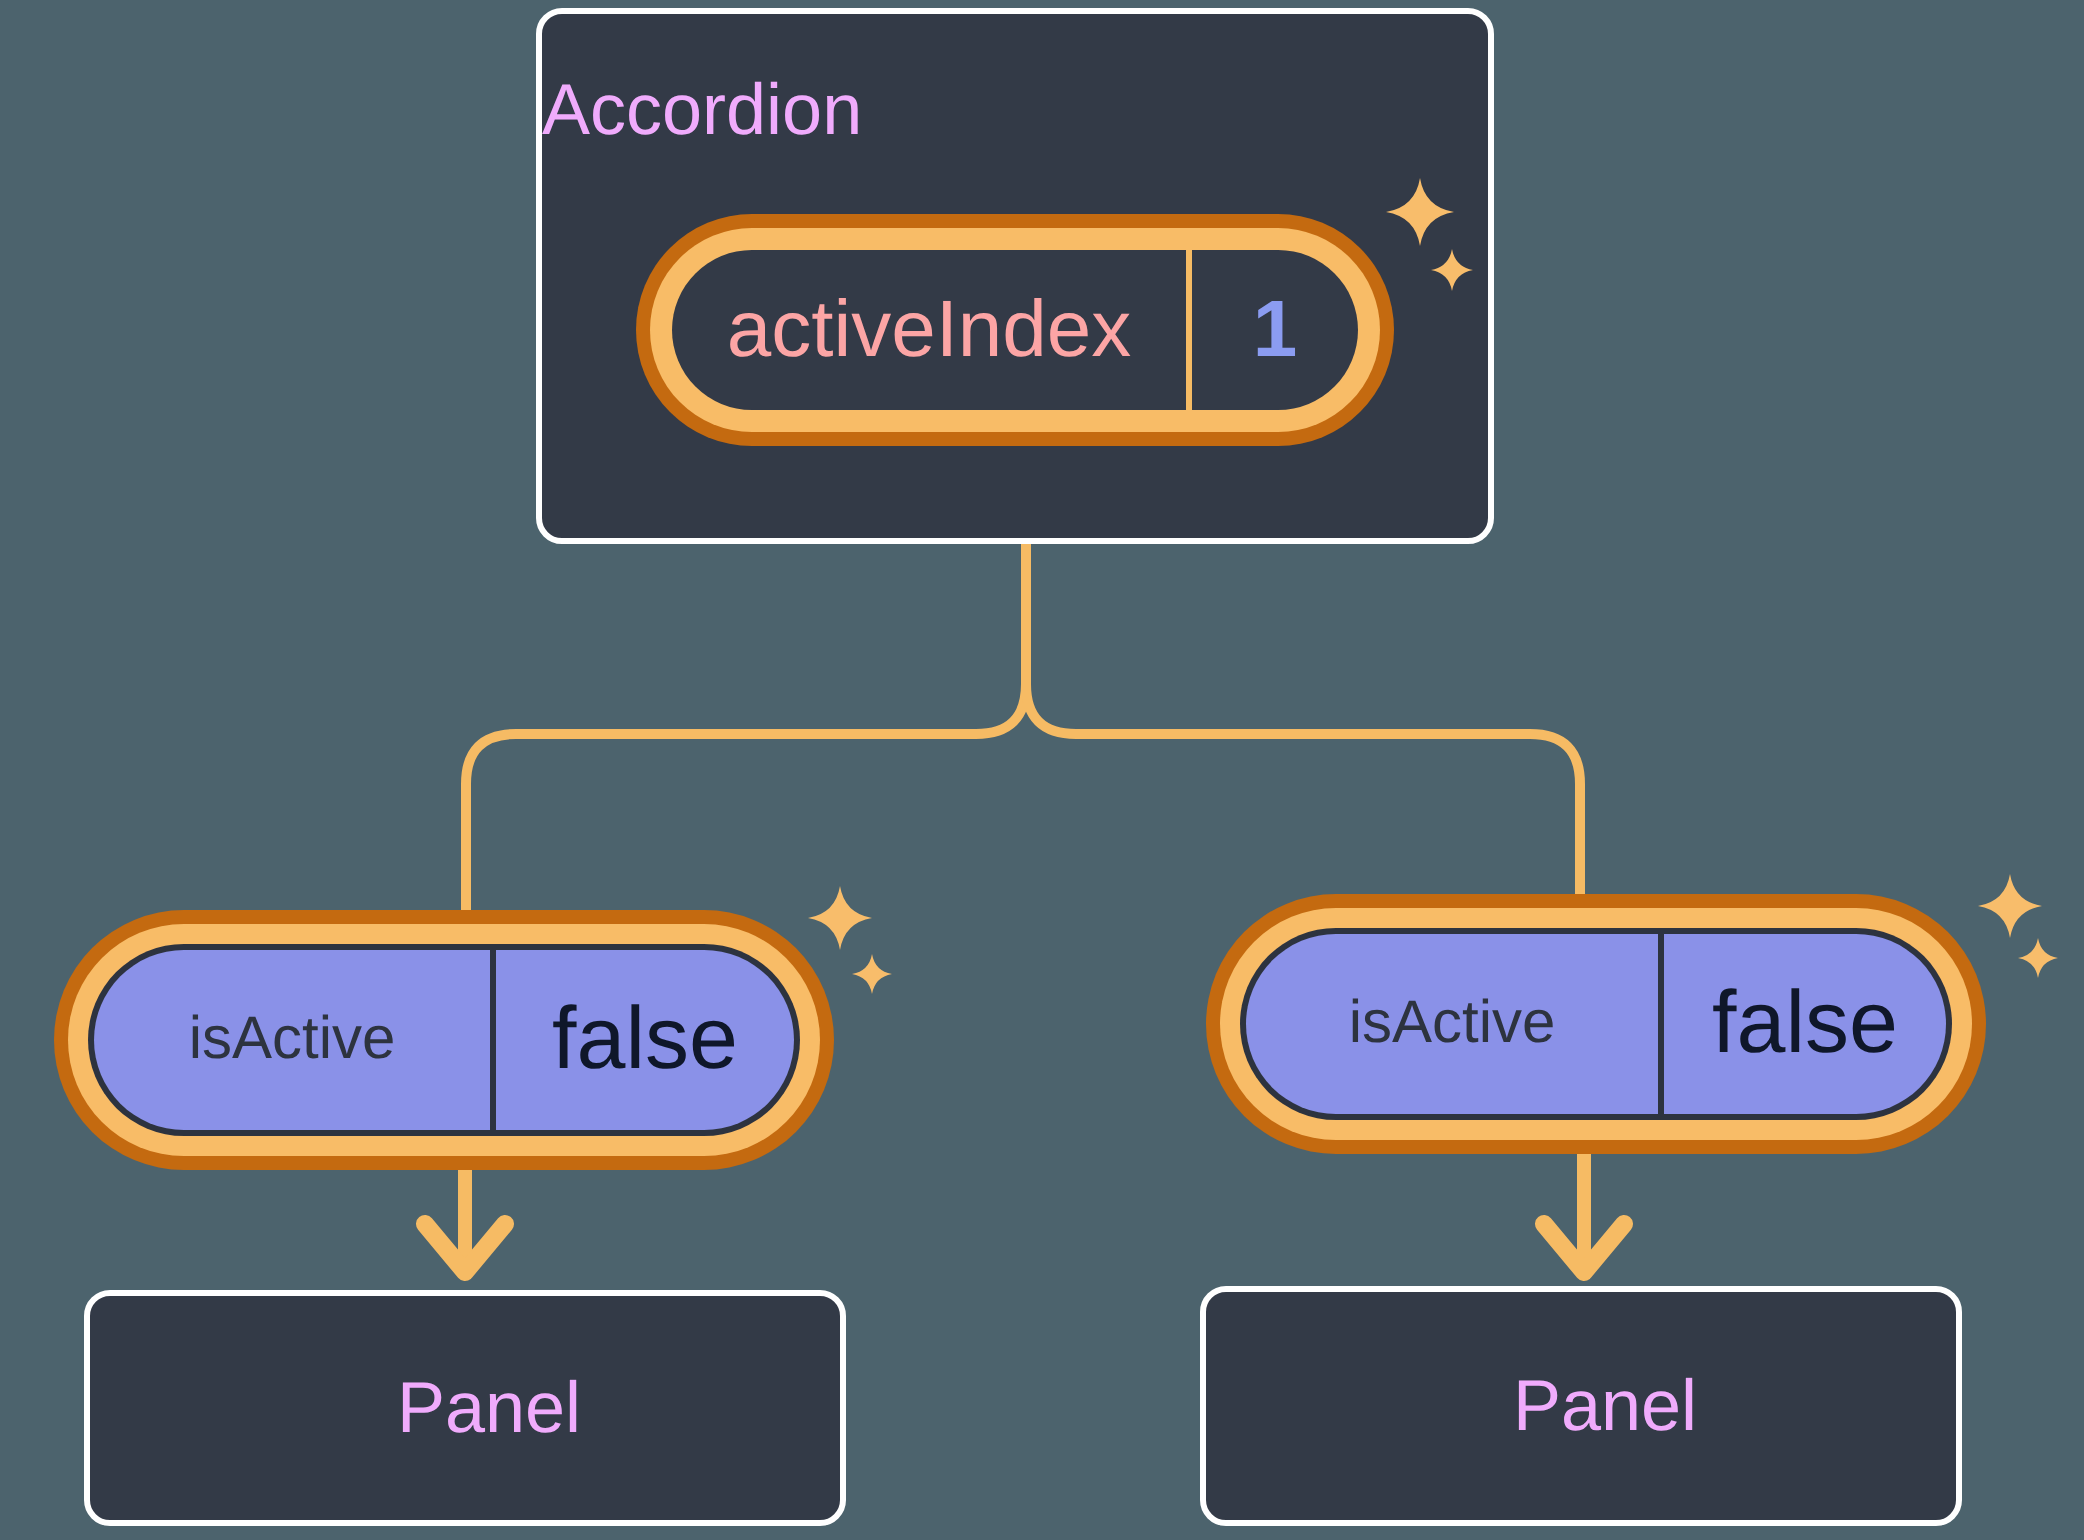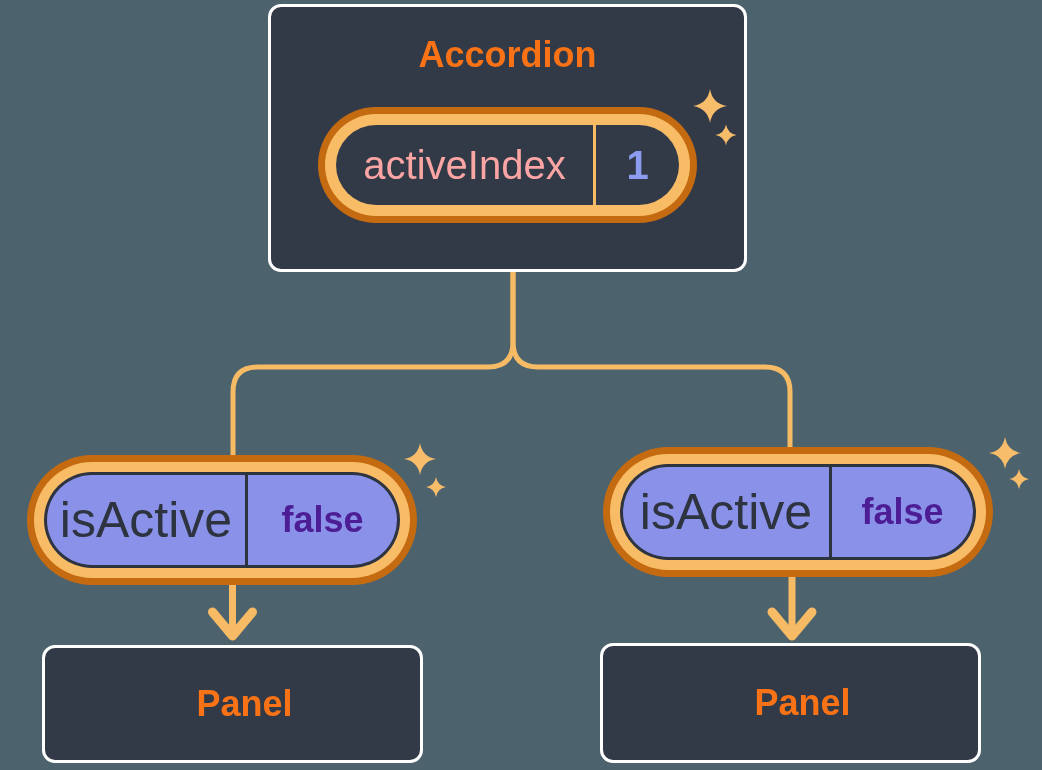--- a/index.html
+++ b/index.html
@@ -23,24 +23,24 @@
 
   .card {
     position: absolute;
     background: #333a47;
     border: 3px solid #ffffff;
     border-radius: 13px;
     box-sizing: border-box;
     z-index: 3;
   }
   .card-title {
-    color: #f97316;
+    color: #f0abfc;
     font-size: 36px;
-    font-weight: 700;
-    text-align: center;
+    font-weight: 400;
+    text-align: left;
     line-height: 1.1;
   }
 
   .accordion-card { left: 268px; top: 4px; width: 479px; height: 268px; }
   .accordion-card .card-title { margin-top: 28px; }
 
   
   .state-pill {
     position: absolute;
     left: 47px; top: 100px;
@@ -109,31 +109,31 @@
     width: 100%; height: 100%;
     background: #8a91e8;
     border-radius: 45px;
     display: flex;
     align-items: stretch;
     overflow: hidden;
   }
   .prop-name {
     display: flex; align-items: center; justify-content: center;
     color: #2d333f;
-    font-size: 50px;
+    font-size: 30px;
   }
   .prop-pill-left  .prop-name { width: 198px; }
   .prop-pill-right .prop-name { width: 206px; }
   .prop-divider { width: 3px; background: #2d333f; }
   .prop-value {
     flex: 1;
     display: flex; align-items: center; justify-content: center;
-    color: #4c1d95;
-    font-size: 36px;
-    font-weight: 700;
+    color: #0f172a;
+    font-size: 44px;
+    font-weight: 400;
   }
 
   .panel-card {
     display: flex; align-items: center; justify-content: center; padding-left: 24px;
   }
   .panel-card .card-title { margin: 0; }
   .panel-left  { left: 42px;  top: 645px; width: 381px; height: 118px; }
   .panel-right { left: 600px; top: 643px; width: 381px; height: 120px; }
 </style>
 </head>

